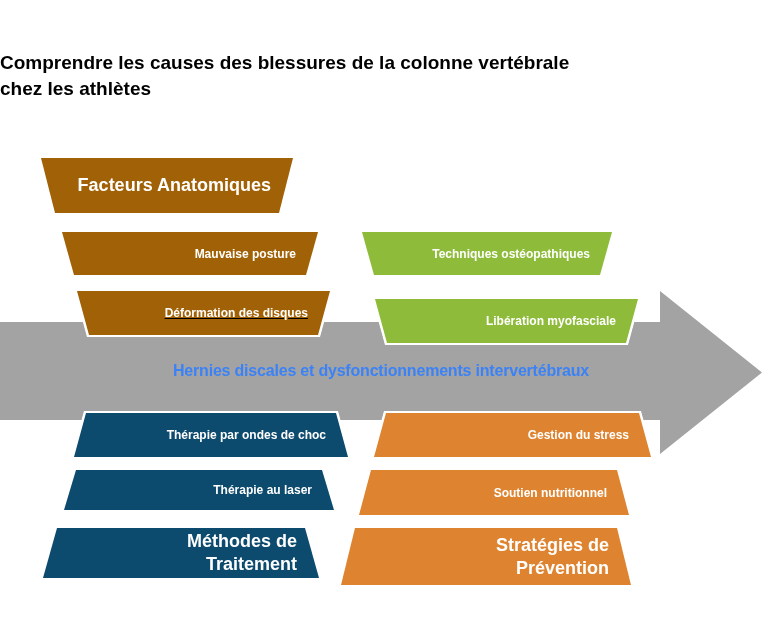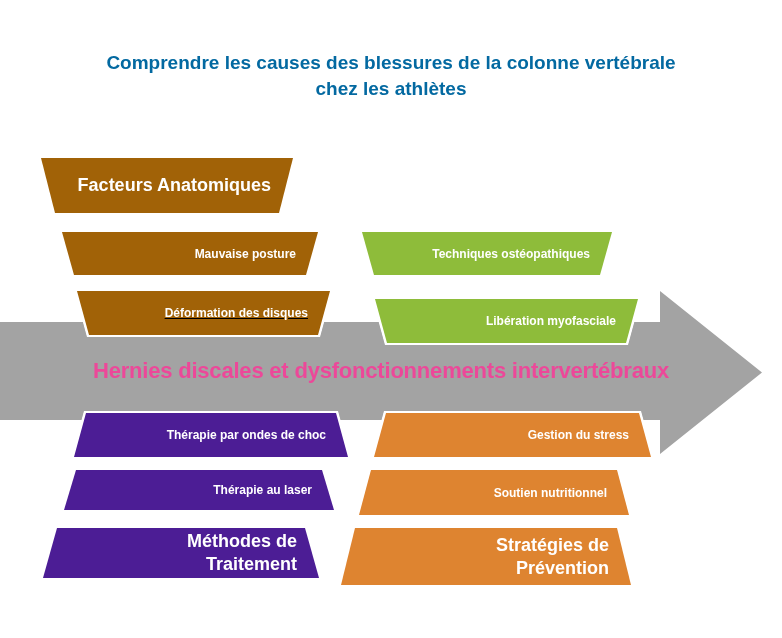--- a/index.html
+++ b/index.html
@@ -1,46 +1,46 @@
 <!DOCTYPE html>
 <html><head>
 <meta charset="utf-8">
 <style>
   html,body{margin:0;padding:0;background:#fff;}
   .canvas{
     position:relative;width:782px;height:638px;background:#ffffff;overflow:hidden;
     font-family:"Liberation Sans",sans-serif;
   }
   .title{
-    position:absolute;top:50px;left:0;width:782px;text-align:center;
-    color:#0369a1;font-weight:bold;font-size:19px;line-height:26px;letter-spacing:0px;
+    position:absolute;top:50px;left:0;width:782px;
+    color:#000000;font-weight:bold;font-size:19px;line-height:26px;letter-spacing:0px;
   }
   
   .arrow-svg{position:absolute;left:0;top:291px;}
   .arrow-label{
     position:absolute;left:0;top:322px;width:762px;height:98px;
     display:flex;align-items:center;justify-content:center;
-    color:#ec4899;font-weight:bold;font-size:22px;letter-spacing:-0.2px;white-space:nowrap;
+    color:#3b82f6;font-weight:bold;font-size:16px;letter-spacing:-0.2px;white-space:nowrap;
   }
   
   .box{position:absolute;
     filter:drop-shadow(2px 0 0 #fff) drop-shadow(-2px 0 0 #fff) drop-shadow(0 2px 0 #fff) drop-shadow(0 -2px 0 #fff);
   }
   .shape{
     width:100%;height:100%;box-sizing:border-box;
     display:flex;flex-direction:column;justify-content:center;align-items:flex-end;
     text-align:right;color:#ffffff;padding:0 22px 0 26px;
   }
   .top  .shape{clip-path:polygon(0 0,100% 0,calc(100% - 12px) 100%,12px 100%);}
   .top.hdr .shape{clip-path:polygon(0 0,100% 0,calc(100% - 14px) 100%,14px 100%);}
   .bot  .shape{clip-path:polygon(12px 0,calc(100% - 12px) 0,100% 100%,0 100%);}
   .bot.hdr .shape{clip-path:polygon(14px 0,calc(100% - 14px) 0,100% 100%,0 100%);}
   .blue  .shape{background:#a16207;}
   .green .shape{background:#8ebc3a;}
-  .teal  .shape{background:#4c1d95;}
+  .teal  .shape{background:#0c4a6e;}
   .orange .shape{background:#de8430;}
   .item-label{font-size:12px;font-weight:bold;line-height:18px;}
   .hdr-line{display:block;font-size:18px;font-weight:bold;line-height:23px;}
   
   .b-hdr {left:41px; top:158px;width:252px;height:55px;}
   .b-it1 {left:62px; top:232px;width:256px;height:43px;}
   .b-it2 {left:77px; top:291px;width:253px;height:44px;text-decoration:underline;}
   .g-hdr {left:342px;top:158px;width:255px;height:55px;}
   .g-it1 {left:362px;top:232px;width:250px;height:43px;}
   .g-it2 {left:375px;top:291px;width:263px;height:44px;margin-top:8px;}

